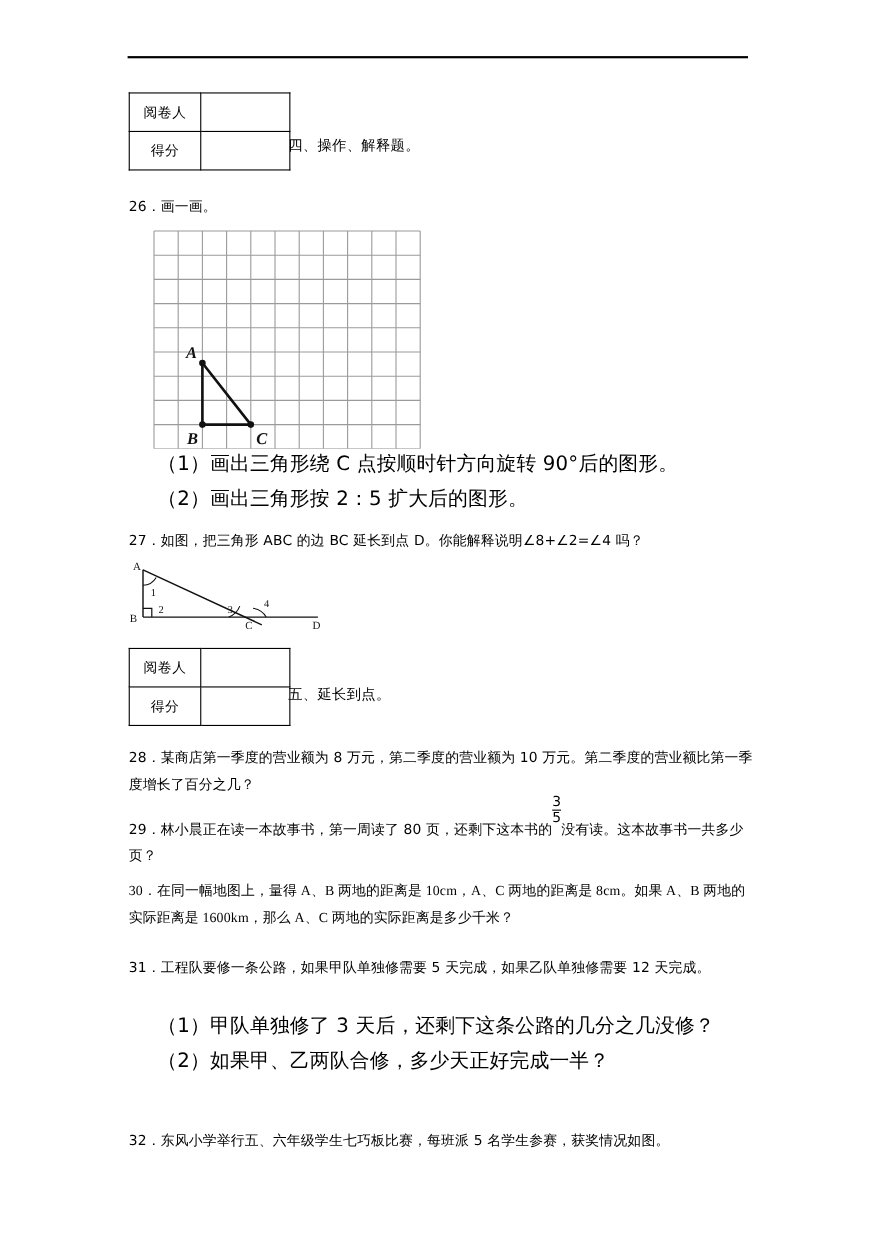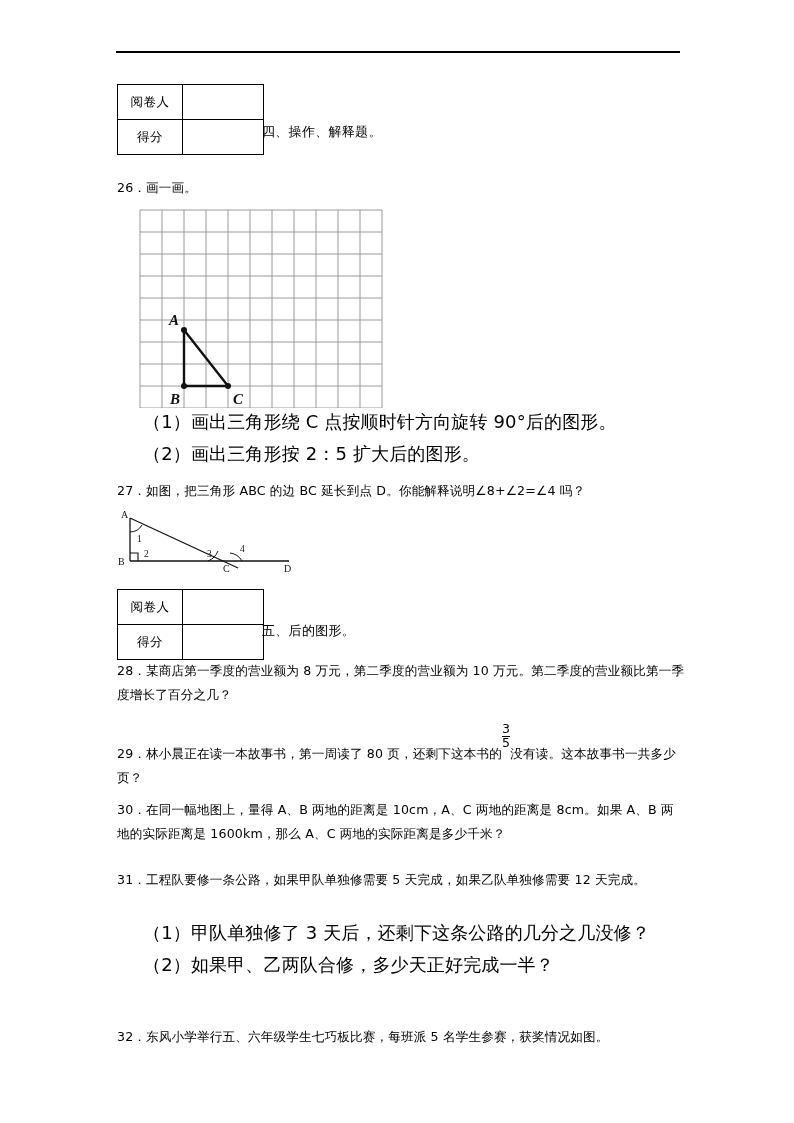--- a/index.html
+++ b/index.html
@@ -238,27 +238,27 @@
       <td class="lbl">阅卷人</td>
       <td class="blank"></td>
     </tr>
     <tr>
       <td class="lbl">得分</td>
       <td class="blank"></td>
     </tr>
   </tbody>
     </table>
 
-  <div class="section-title" style="left:262px; top:622px;">五、后的图形。</div>
-
-  <div class="q q-wide" style="left:117px; top:659px;">28．某商店第一季度的营业额为 8 万元，第二季度的营业额为 10 万元。第二季度的营业额比第一季度增长了百分之几？</div>
+  <div class="section-title" style="left:262px; top:622px;">五、延长到点。</div>
+
+  <div class="q q-wide" style="left:117px; top:677px;">28．某商店第一季度的营业额为 8 万元，第二季度的营业额为 10 万元。第二季度的营业额比第一季度增长了百分之几？</div>
 
   <div class="q q-wide" style="left:117px; top:736px;"><span>29．林小晨正在读一本故事书，第一周读了 80 页，还剩下这本书的</span><span class="frac"><span class="num">3</span><span class="den">5</span></span><span>没有读。这本故事书一共多少页？</span></div>
 
-  <div class="q q-wide" style="left:117px; top:798px;">30．在同一幅地图上，量得 A、B 两地的距离是 10cm，A、C 两地的距离是 8cm。如果 A、B 两地的实际距离是 1600km，那么 A、C 两地的实际距离是多少千米？</div>
+  <div class="q q-wide" style="left:117px; top:798px;font-family:Liberation Serif, serif;">30．在同一幅地图上，量得 A、B 两地的距离是 10cm，A、C 两地的距离是 8cm。如果 A、B 两地的实际距离是 1600km，那么 A、C 两地的实际距离是多少千米？</div>
 
   <div class="q q-wide" style="left:117px; top:868px;">31．工程队要修一条公路，如果甲队单独修需要 5 天完成，如果乙队单独修需要 12 天完成。</div>
   <div class="sub" style="left:143px; top:921px;">（1）甲队单独修了 3 天后，还剩下这条公路的几分之几没修？</div>
   <div class="sub" style="left:143px; top:953px;">（2）如果甲、乙两队合修，多少天正好完成一半？</div>
 
   <div class="q q-wide" style="left:117px; top:985px;margin-top:40px;">32．东风小学举行五、六年级学生七巧板比赛，每班派 5 名学生参赛，获奖情况如图。</div>
 
 </div>
 
 </body></html>

